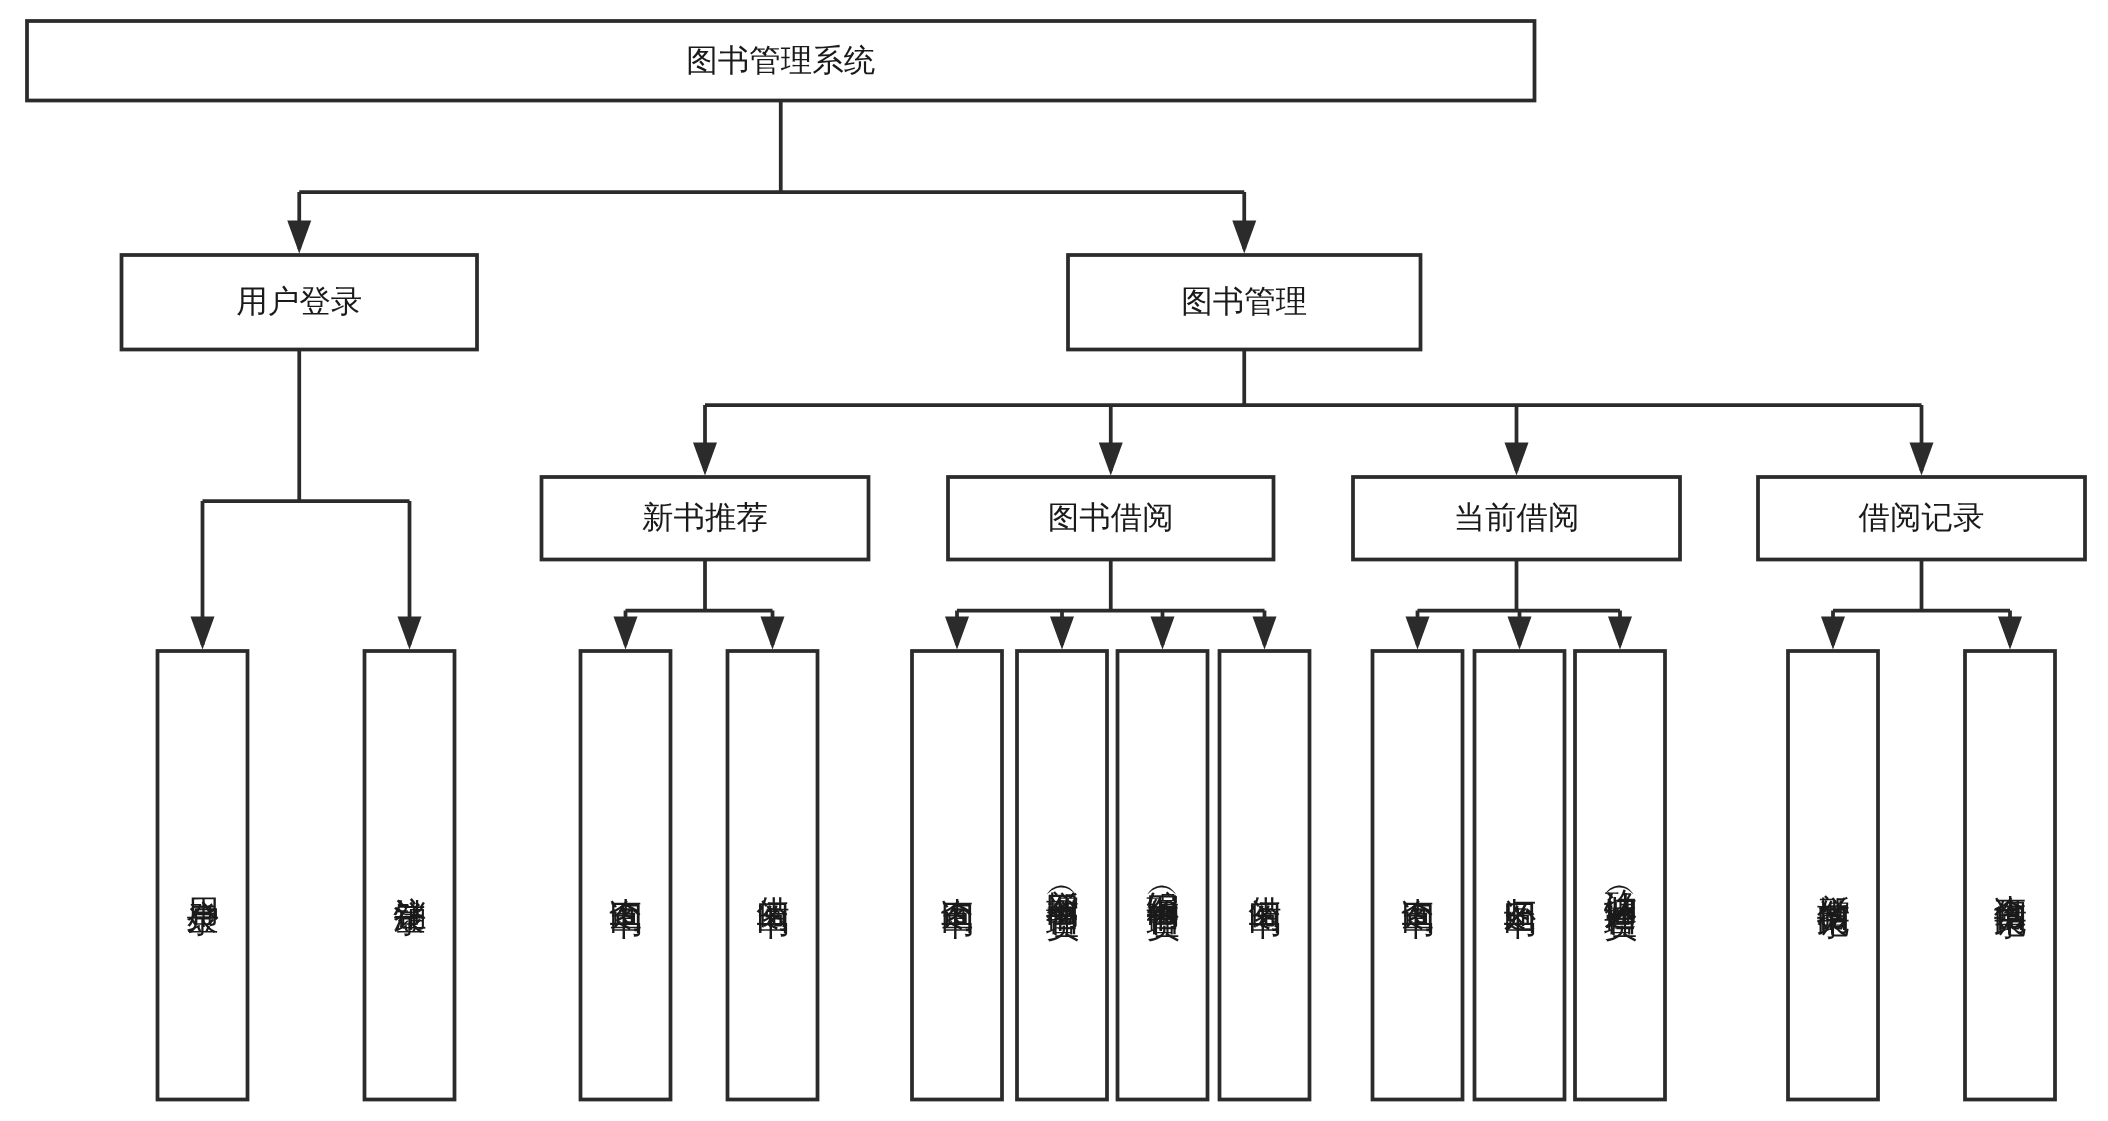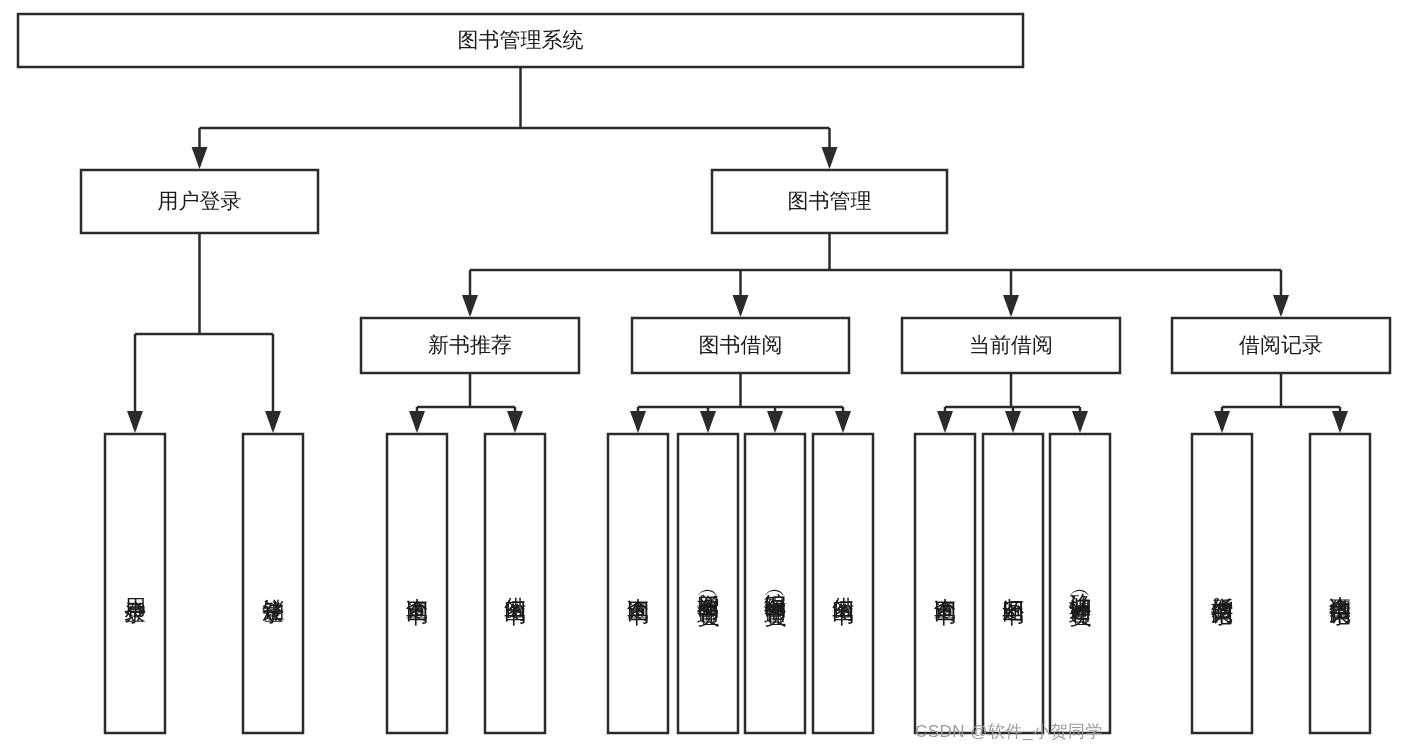--- a/index.html
+++ b/index.html
@@ -199,14 +199,13 @@
       <div class="vlabel-wrap" style="left: 1050px; top: 434px; width: 60px; height: 299px;">
         <span class="node-label-v">确认归还（管理员）</span>
       </div>
       <div class="vlabel-wrap" style="left: 1192px; top: 434px; width: 60px; height: 299px;">
         <span class="node-label-v">新增借阅记录</span>
       </div>
       <div class="vlabel-wrap" style="left: 1310px; top: 434px; width: 60px; height: 299px;">
         <span class="node-label-v">查询借阅记录</span>
       </div>
     </div>
-  <div class="watermark">CSDN @软件_小贺同学</div>
 </div>
 
 </body></html>

